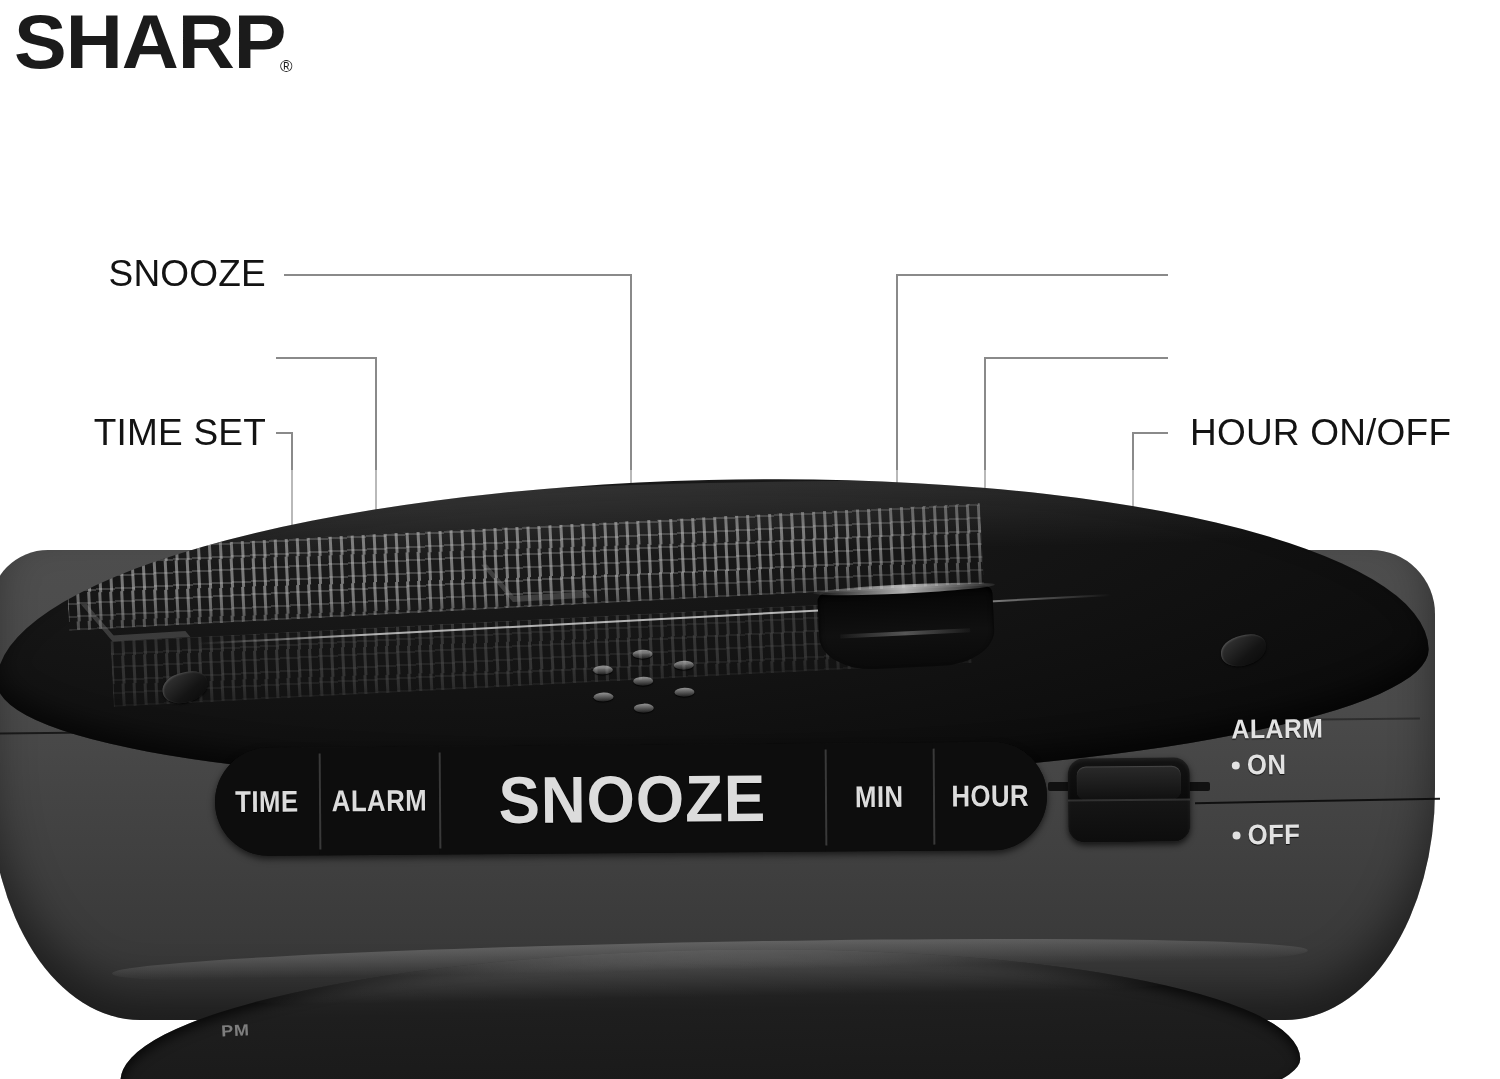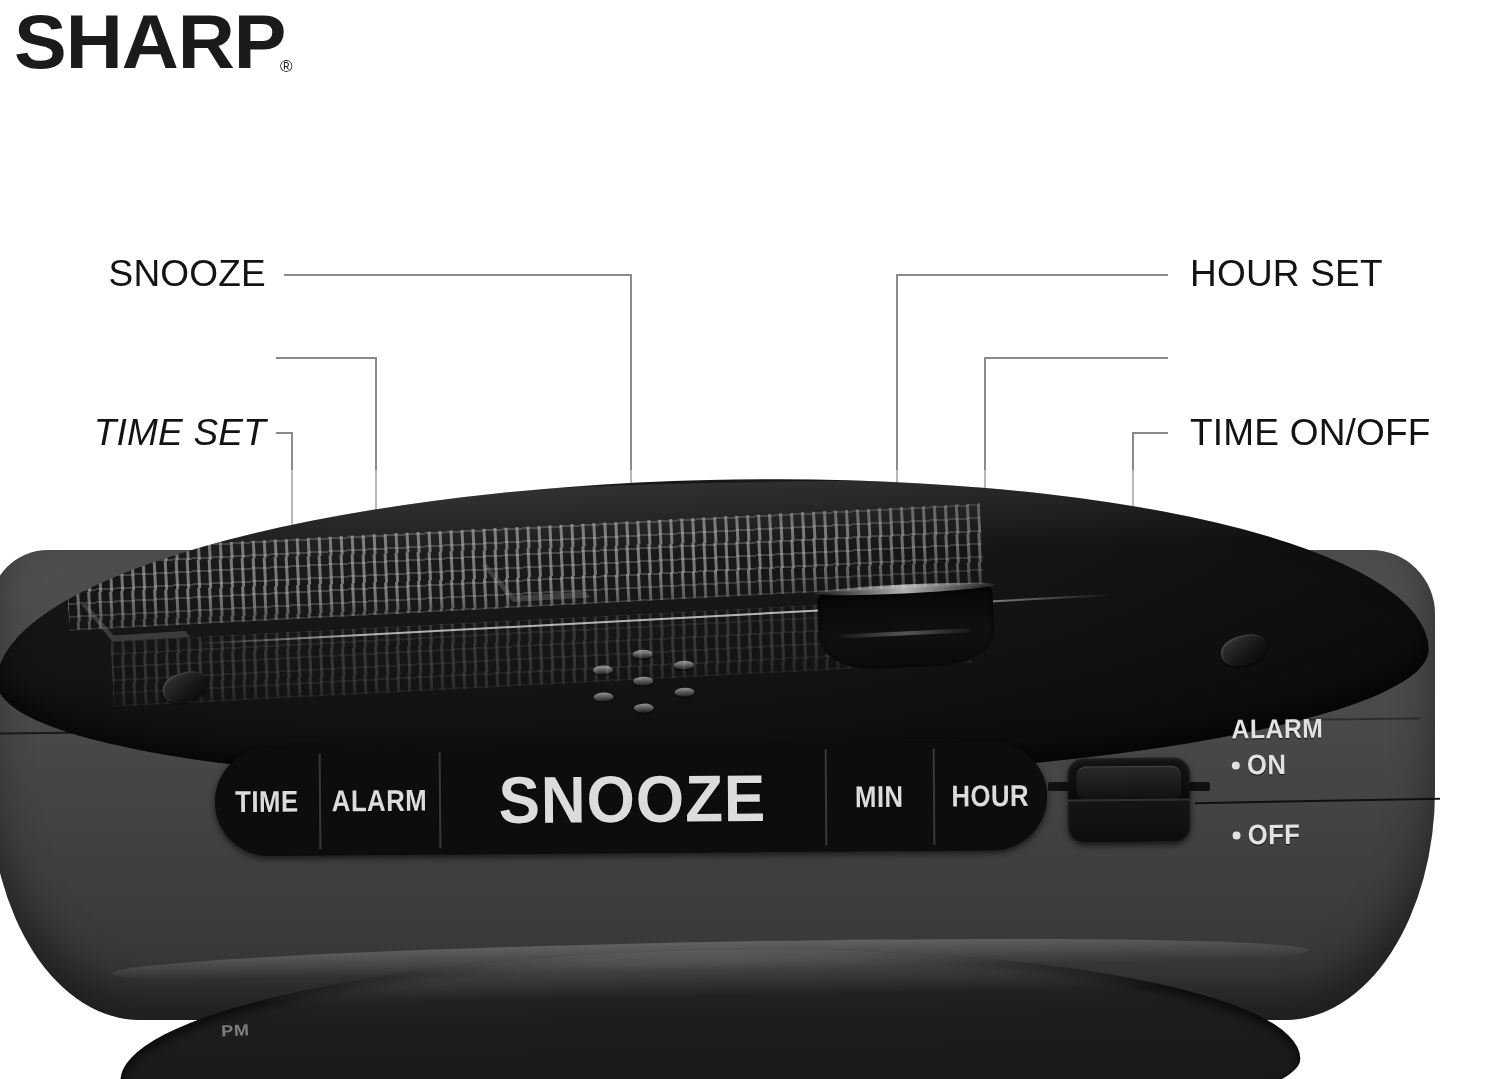--- a/index.html
+++ b/index.html
@@ -351,36 +351,35 @@
 <body>
 
 <div id="stage">
 
   <div id="brand">
     <span class="word">SHARP</span>
     <span class="reg">®</span>
   </div>
 
   <div class="callout right-align" style="left:86px; top:255px; width:180px;">SNOOZE</div>
-  <div class="callout right-align" style="left:72px; top:414px; width:194px;font-style:italic;">TIME SET</div>
+  <div class="callout right-align" style="left:72px; top:414px; width:194px;">TIME SET</div>
 
   <div class="lead-h" style="left:284px; top:274px; width:348px;"></div>
   <div class="lead-v" style="left:630px; top:274px; height:196px;"></div>
   <div class="lead-v on-dark" style="left:630px; top:470px; height:290px;"></div>
 
   <div class="lead-h" style="left:276px; top:357px; width:101px;"></div>
   <div class="lead-v" style="left:375px; top:357px; height:113px;"></div>
   <div class="lead-v on-dark" style="left:375px; top:470px; height:290px;"></div>
 
   <div class="lead-h" style="left:276px; top:432px; width:17px;"></div>
   <div class="lead-v" style="left:291px; top:432px; height:38px;"></div>
   <div class="lead-v on-dark" style="left:291px; top:470px; height:290px;"></div>
 
-  <div class="callout" style="left:1190px; top:255px;">HOUR SET</div>
-  <div class="callout" style="left:1190px; top:414px;">TIME ON/OFF</div>
+  <div class="callout" style="left:1190px; top:414px;">HOUR ON/OFF</div>
 
   <div class="lead-h" style="left:896px; top:274px; width:272px;"></div>
   <div class="lead-v" style="left:896px; top:274px; height:196px;"></div>
   <div class="lead-v on-dark" style="left:896px; top:470px; height:290px;"></div>
 
   <div class="lead-h" style="left:984px; top:357px; width:184px;"></div>
   <div class="lead-v" style="left:984px; top:357px; height:113px;"></div>
   <div class="lead-v on-dark" style="left:984px; top:470px; height:290px;"></div>
 
   <div class="lead-h" style="left:1132px; top:432px; width:36px;"></div>

